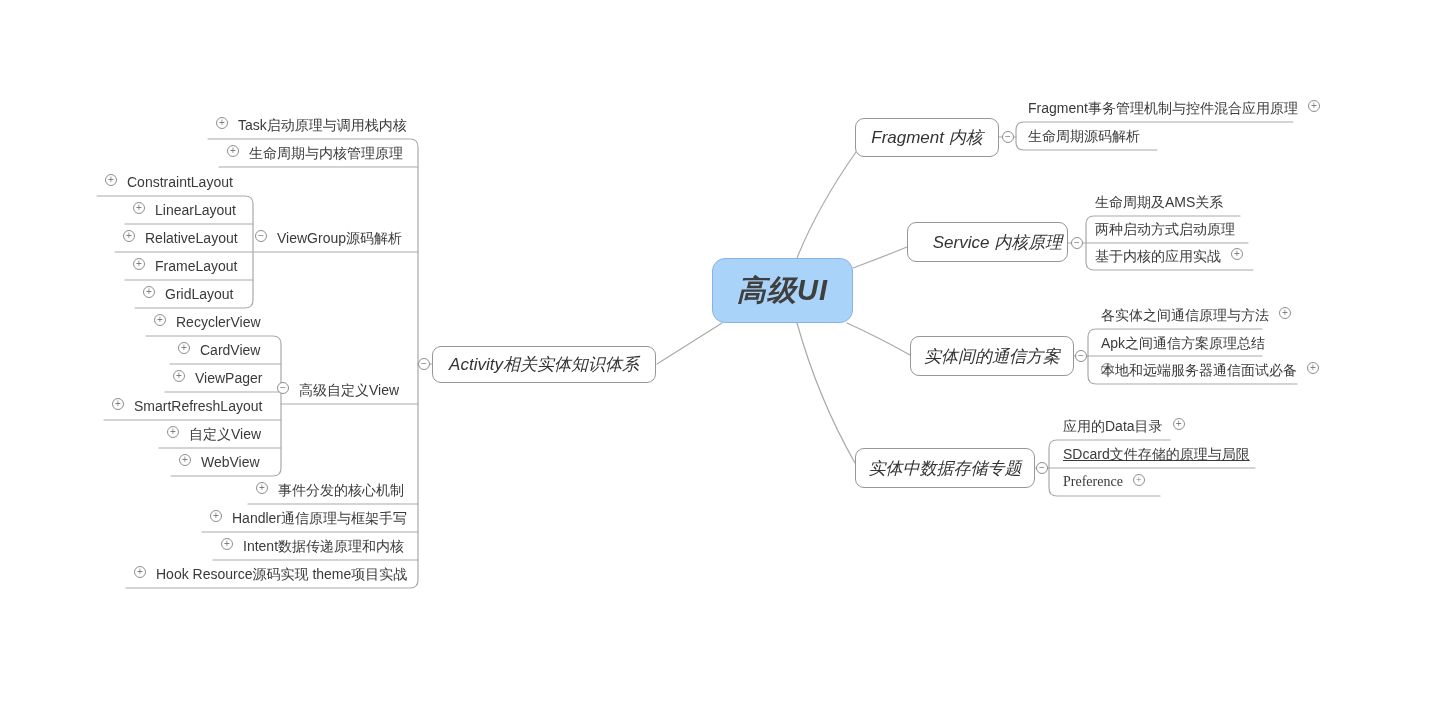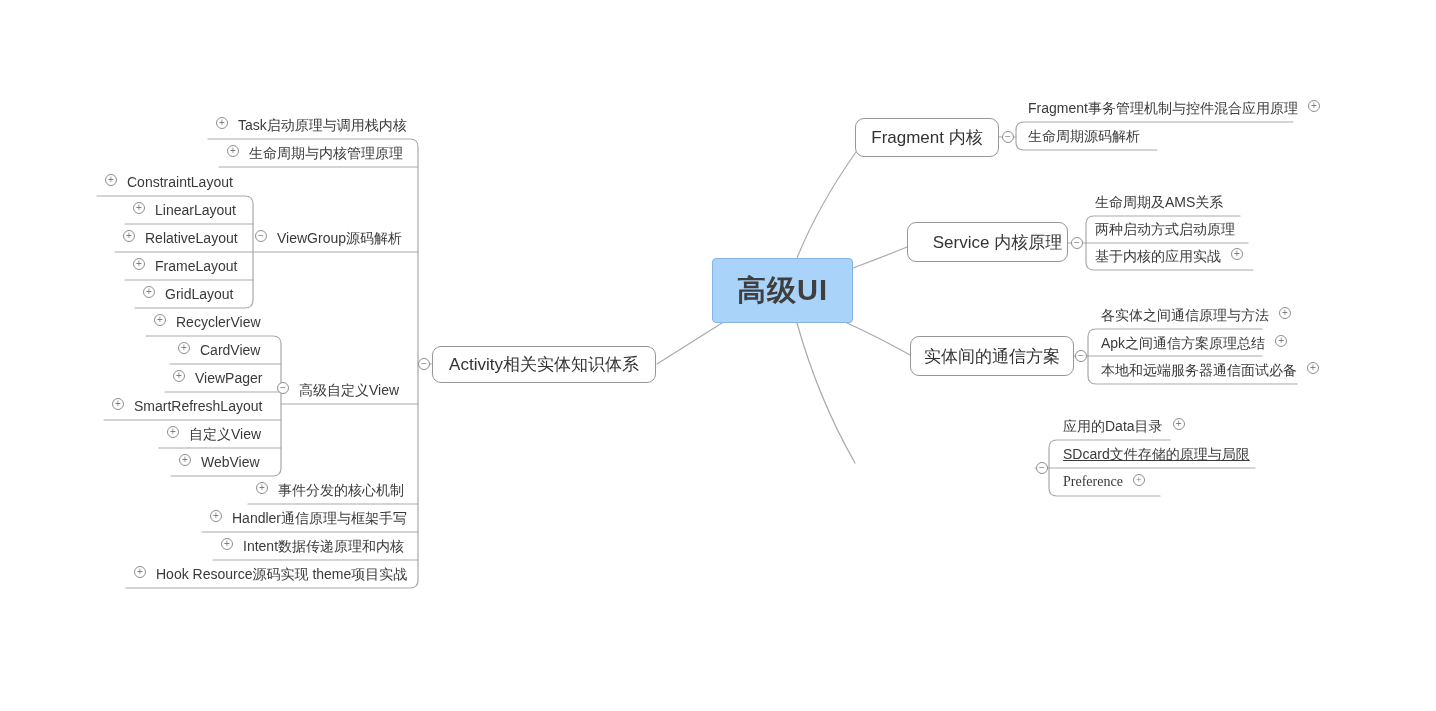--- a/index.html
+++ b/index.html
@@ -16,24 +16,24 @@
   .pm{
     width:12px;height:12px;min-width:12px;box-sizing:border-box;
     border:1px solid #8f8f8f;border-radius:50%;background:#fff;color:#7d7d7d;
     font-size:10px;line-height:10px;display:flex;align-items:center;justify-content:center;
     cursor:pointer;
   }
   .pm-abs{position:absolute;}
   .topic{
     position:absolute;display:flex;align-items:center;justify-content:center;
     background:#ffffff;border:1.3px solid #979797;border-radius:9px;
-    font-size:17px;color:#333333;white-space:nowrap;box-sizing:border-box;cursor:pointer;
+    font-size:17px;color:#333333;white-space:nowrap;box-sizing:border-box;cursor:pointer;font-style:italic;
   }
   .root-topic{
-    background:#a9d3f8;border:1.5px solid #85b4e2;border-radius:4px;
+    background:#a9d3f8;border:1.5px solid #85b4e2;border-radius:13px;
     font-size:29px;font-weight:bold;color:#3f3f3f;letter-spacing:1px;
   }
 </style>
 </head>
 <body>
 
 <div class="canvas">
 
   <svg class="wires" width="1436" height="711">
 
@@ -87,20 +87,23 @@
   </div>
   <div class="topic" style="left:855px;top:118px;width:144px;height:39px;">
     <span>Fragment 内核</span>
   </div>
   <div class="topic" style="left:907px;top:222px;width:161px;height:40px;padding-left:20px;">
     <span>Service 内核原理</span>
   </div>
   <div class="topic" style="left:910px;top:336px;width:164px;height:40px;">
     <span>实体间的通信方案</span>
   </div>
+  <div class="topic" style="left:855px;top:448px;width:180px;height:40px;">
+    <span>实体中数据存储专题</span>
+  </div>
 
   <span class="pm pm-abs" style="left:418px;top:358px;">−</span>
   <span class="pm pm-abs" style="left:1002px;top:131px;">−</span>
   <span class="pm pm-abs" style="left:1071px;top:237px;">−</span>
   <span class="pm pm-abs" style="left:1075px;top:350px;">−</span>
   <span class="pm pm-abs" style="left:1036px;top:462px;">−</span>
 
   <div class="leaf" style="left:216px;top:117px;">
     <span class="pm">+</span>
     <span>Task启动原理与调用栈内核</span>
@@ -192,21 +195,21 @@
     <span>两种启动方式启动原理</span>
   </div>
   <div class="leaf" style="left:1095px;top:248px;">
     <span>基于内核的应用实战</span>
     <span class="pm">+</span>
   </div>
   <div class="leaf" style="left:1101px;top:307px;">
     <span>各实体之间通信原理与方法</span>
     <span class="pm">+</span>
   </div>
-  <div class="leaf" style="left:1101px;top:335px;">
+  <div class="leaf" style="left:1101px;top:335px;flex-direction:column;">
     <span>Apk之间通信方案原理总结</span>
     <span class="pm">+</span>
   </div>
   <div class="leaf" style="left:1101px;top:362px;">
     <span>本地和远端服务器通信面试必备</span>
     <span class="pm">+</span>
   </div>
   <div class="leaf" style="left:1063px;top:418px;">
     <span>应用的Data目录</span>
     <span class="pm">+</span>

